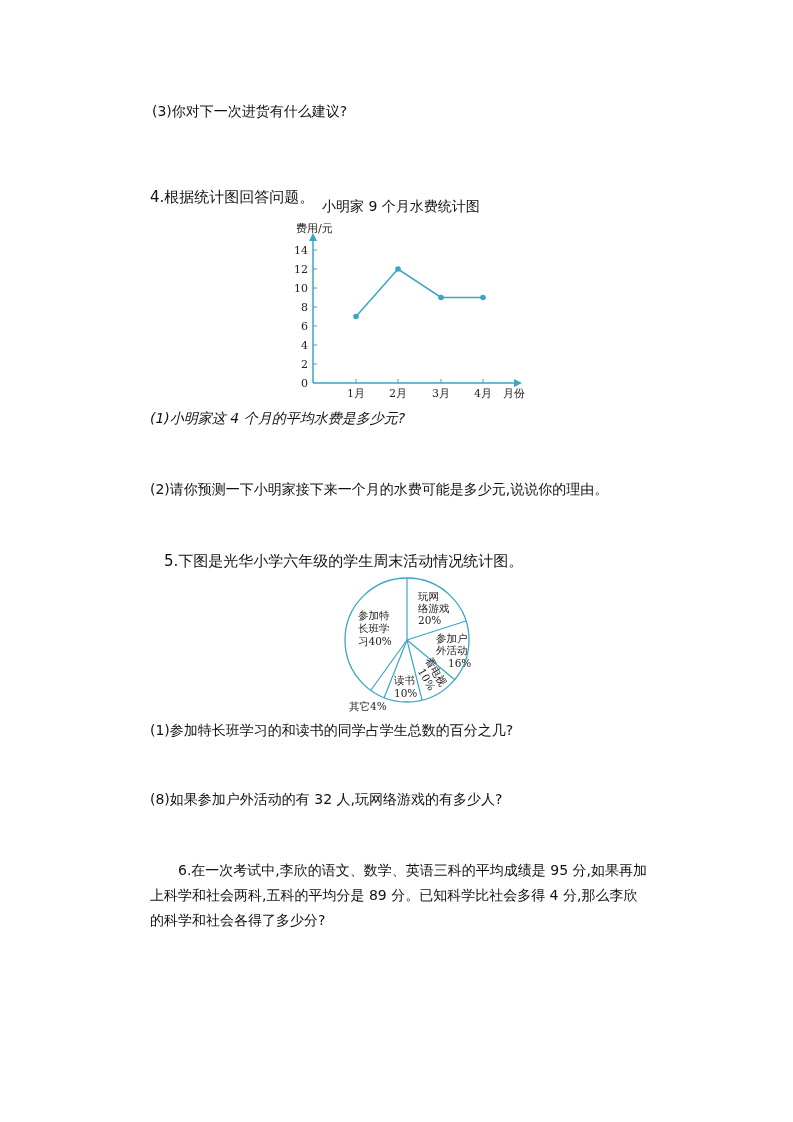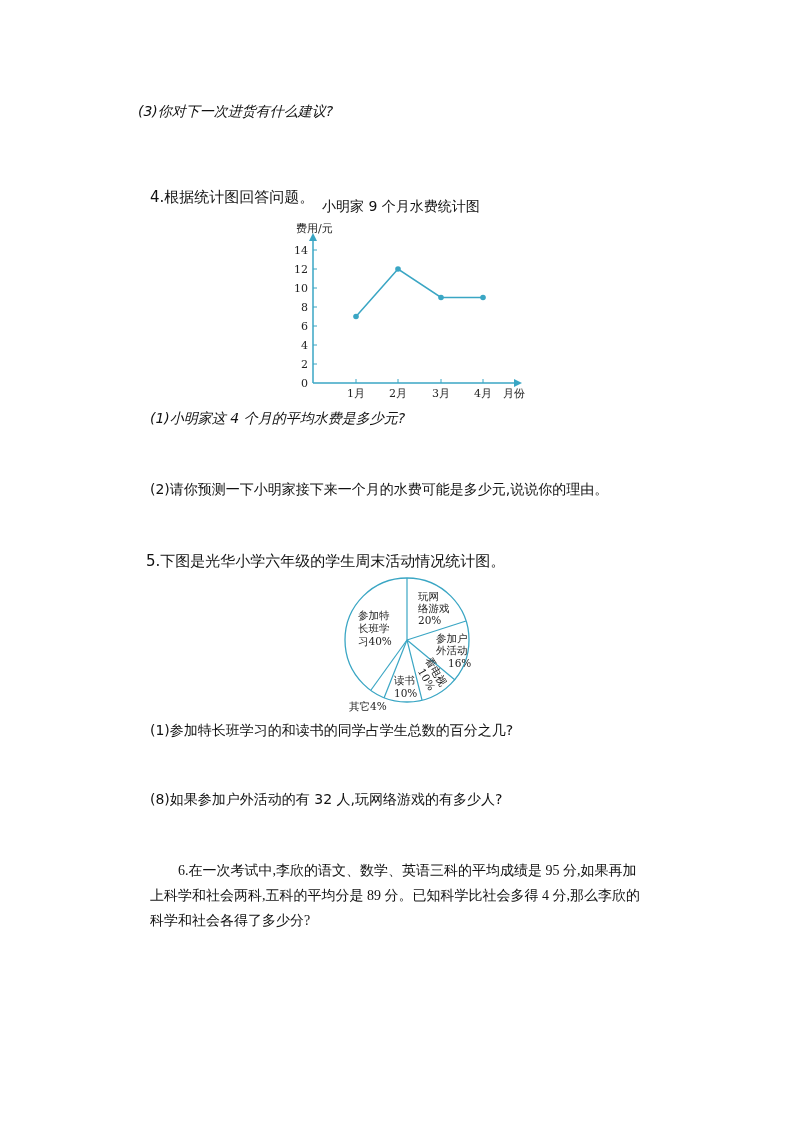--- a/index.html
+++ b/index.html
@@ -1,26 +1,26 @@
 <!DOCTYPE html>
 <html><head>
 <meta charset="utf-8">
 <style>
   html, body { margin:0; padding:0; background:#ffffff; }
   body { width:793px; height:1122px; position:relative; overflow:hidden;
          font-family:"DejaVu Sans", "Liberation Sans", sans-serif; color:#111; }
   .txt { position:absolute; font-size:14px; line-height:18px; white-space:nowrap; }
   .heading { font-size:15px; }
-  .para { position:absolute; left:150px; width:500px; font-size:14px; line-height:25px; white-space:normal;font-family:Liberation Serif, serif; }
+  .para { position:absolute; left:150px; width:500px; font-size:14px; line-height:25px; white-space:normal; }
   svg text { font-family:"DejaVu Serif", "Liberation Serif", serif; }
 </style>
 </head>
 <body>
 
-<div class="txt" style="left:138px; top:102px;font-style:italic;">(3)你对下一次进货有什么建议?</div>
+<div class="txt" style="left:152px; top:102px;">(3)你对下一次进货有什么建议?</div>
 
 <div class="txt heading" style="left:150px; top:188px;">4.根据统计图回答问题。</div>
 <div class="txt" style="left:322px; top:197px;">小明家 9 个月水费统计图</div>
 
 <svg width="793" height="1122" style="position:absolute; left:0; top:0; pointer-events:none;">
 
   <g stroke="#3aa6c4" stroke-width="1.5" fill="none">
     <line x1="313" y1="383" x2="313" y2="238"></line>
     <line x1="313" y1="383" x2="517" y2="383"></line>
   </g>
@@ -64,21 +64,21 @@
     <circle cx="356" cy="316.5" r="2.8"></circle>
     <circle cx="398" cy="269" r="2.8"></circle>
     <circle cx="441" cy="297.5" r="2.8"></circle>
     <circle cx="483" cy="297.5" r="2.8"></circle>
   </g>
 </svg>
 
 <div class="txt" style="left:150px; top:409px;font-style:italic;">(1)小明家这 4 个月的平均水费是多少元?</div>
 <div class="txt" style="left:150px; top:480px;text-align:center;">(2)请你预测一下小明家接下来一个月的水费可能是多少元,说说你的理由。</div>
 
-<div class="txt heading" style="left:146px; top:552px;">5.下图是光华小学六年级的学生周末活动情况统计图。</div>
+<div class="txt heading" style="left:164px; top:552px;">5.下图是光华小学六年级的学生周末活动情况统计图。</div>
 
 <svg width="793" height="1122" style="position:absolute; left:0; top:0; pointer-events:none;">
 
   <circle cx="407" cy="640" r="62" fill="#ffffff" stroke="#3aa6c4" stroke-width="1.3"></circle>
   <g stroke="#3aa6c4" stroke-width="1.2">
 
     <line x1="407" y1="640" x2="407" y2="578"></line>
 
     <line x1="407" y1="640" x2="466" y2="621"></line>
 

